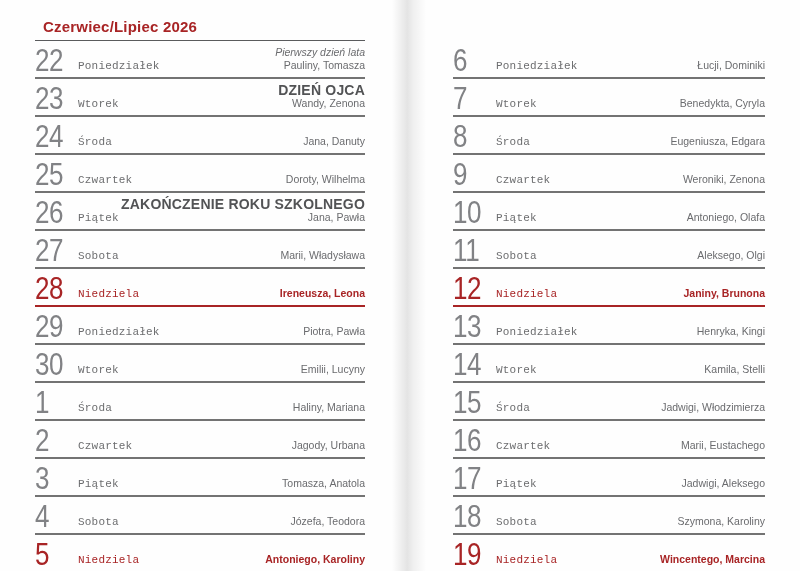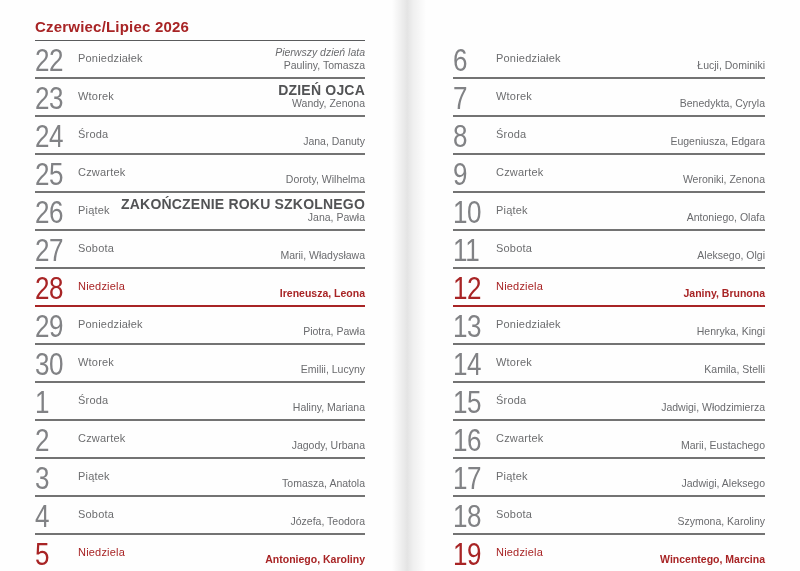--- a/index.html
+++ b/index.html
@@ -17,38 +17,38 @@
   .page{position:absolute;top:0;height:571px;}
   .page.left{left:35px;width:330px;}
   .page.right{left:453px;width:312px;}
   .page-header{
     position:absolute;top:0;left:0;right:0;height:40px;
     border-bottom:1px solid #5a5b5d;
   }
   .page-header .title{
     position:absolute;bottom:5px;
     font-size:15px;font-weight:bold;color:var(--red,#a82425);
-    letter-spacing:0.2px;white-space:nowrap;
+    letter-spacing:0.2px;white-space:nowrap;margin-left:8px;
   }
   .page.left  .page-header .title{left:0;}
   .page.right .page-header .title{right:0;}
   .rows{position:absolute;top:41px;left:0;right:0;}
   .day-row{
     position:relative;height:36px;
     border-bottom:2px solid #737373;
   }
   .day-row .num{
     position:absolute;left:0;bottom:1px;
     font-size:31px;line-height:1;font-weight:300;color:#818285;
     transform:scaleX(0.84);transform-origin:left bottom;
     letter-spacing:-0.5px;white-space:nowrap;
   }
   .day-row .weekday{
-    position:absolute;left:43px;bottom:13px;
-    font-size:11px;color:#6c6d6f;letter-spacing:0.2px;white-space:nowrap;
+    position:absolute;left:43px;bottom:5px;
+    font-size:11px;color:#6c6d6f;letter-spacing:0.2px;white-space:nowrap;font-family:Liberation Mono, monospace;
   }
   .right-stack{
     position:absolute;right:0;bottom:5px;
     display:flex;flex-direction:column;align-items:flex-end;
     text-align:right;line-height:13px;justify-content:flex-end;
   }
   .right-stack span:empty{display:none;}
   .right-stack .special{
     font-size:10.5px;font-style:italic;color:#6a6b6e;white-space:nowrap;
   }

